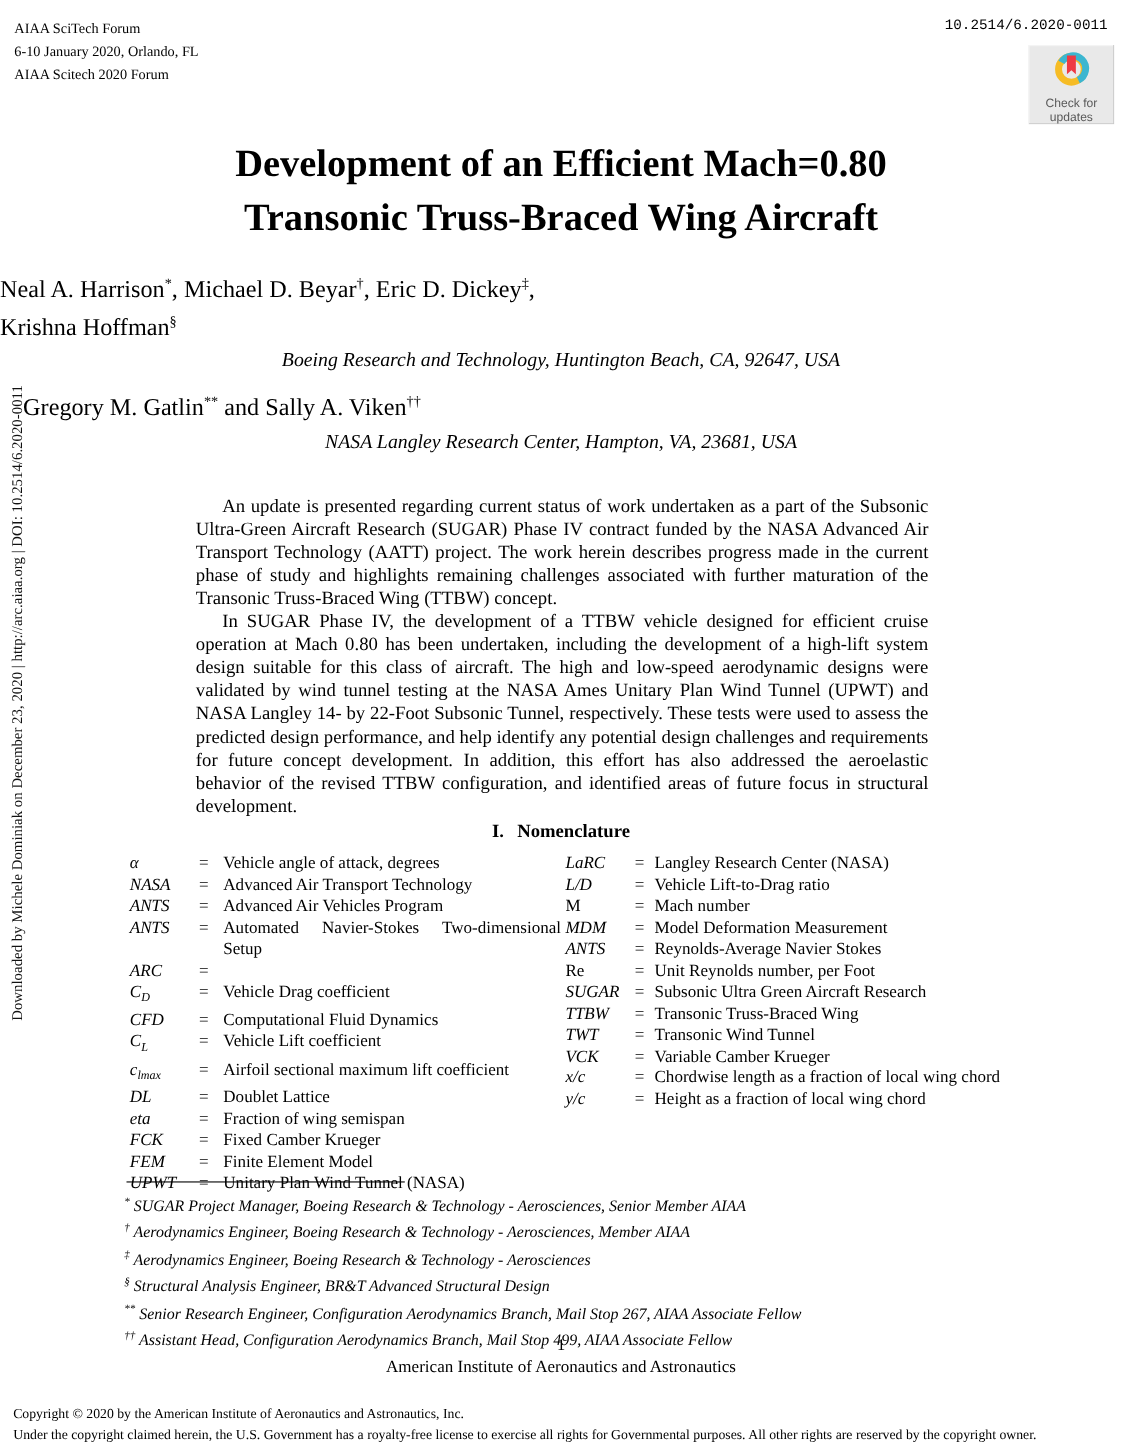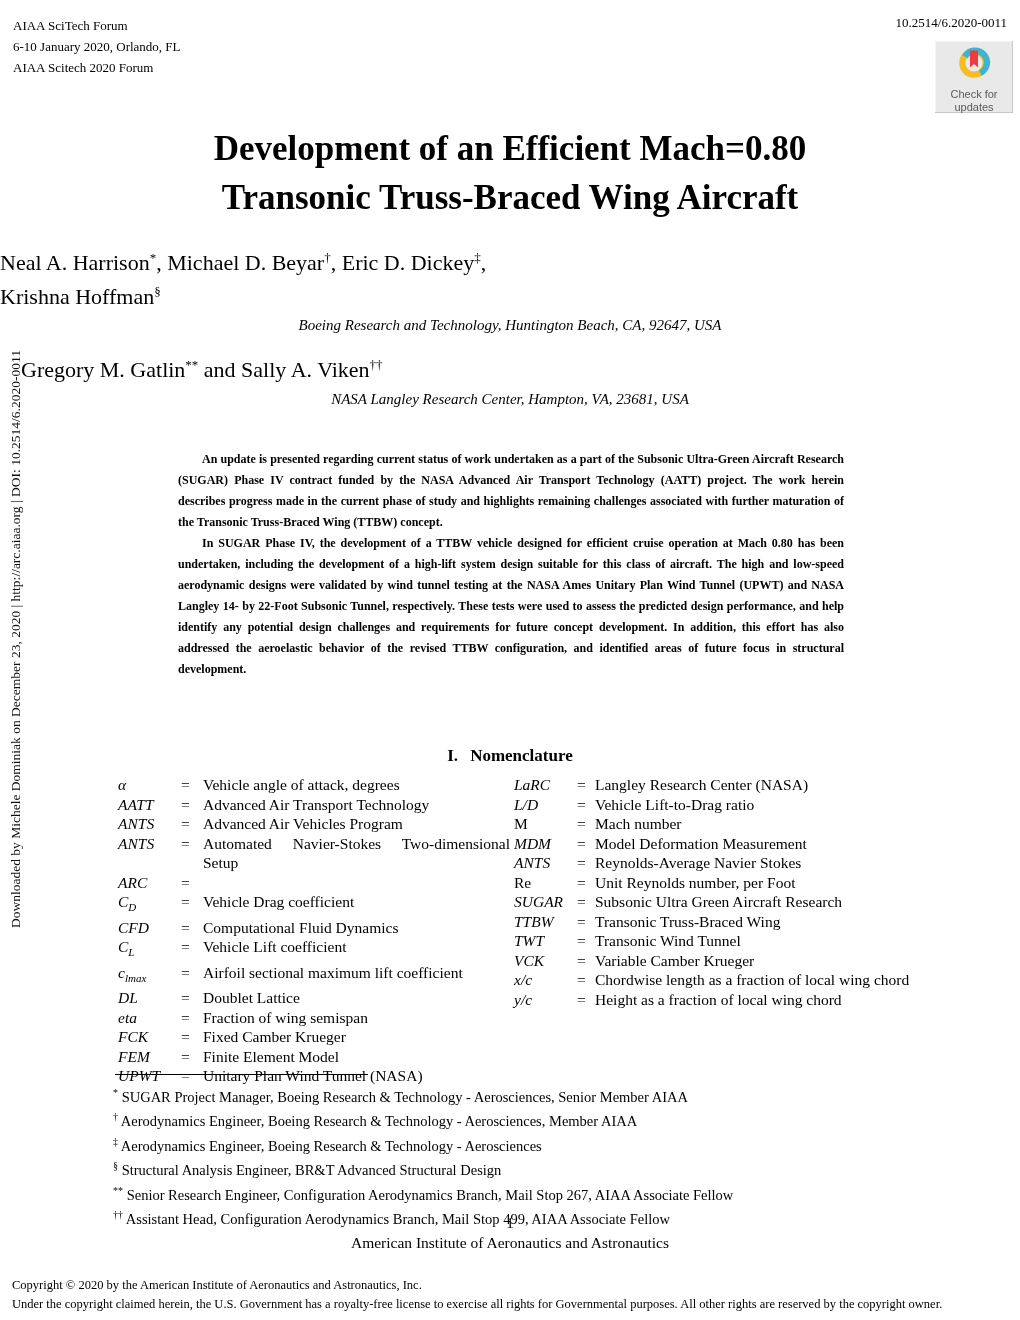--- a/index.html
+++ b/index.html
@@ -8,21 +8,21 @@
     position: relative;
     width: 1020px;
     height: 1320px;
     background: #ffffff;
     font-family: "Liberation Serif", "DejaVu Serif", serif;
     color: #000000;
     overflow: hidden;
   }
   
   .conf-block { position: absolute; top: 15px; left: 13px; font-size: 13px; line-height: 21px; }
-  .doi-line  { position: absolute; top: 15px; right: 13px; font-size: 13px; text-align: left; }
+  .doi-line  { position: absolute; top: 15px; right: 13px; font-size: 13px; text-align: left; font-family: Liberation Mono, monospace; }
   
   .badge {
     position: absolute; top: 41px; left: 935px; width: 78px; height: 72px;
     background: #e9e9e9; box-shadow: inset -1px -1px 0 #c9c9c9, inset 1px 1px 0 #f4f4f4;
     display: flex; flex-direction: column; align-items: center; justify-content: space-between;
     padding-top: 4px; cursor: pointer;
   }
   .badge svg { width: 36px; height: 36px; display: block; }
   .badge-label {
     font-family: "Liberation Sans", sans-serif; font-size: 11px; line-height: 12.5px;
@@ -33,29 +33,29 @@
     position: absolute; top: 928px; left: 8px;
     transform: rotate(-90deg); transform-origin: 0 0;
     white-space: nowrap; font-size: 13.5px; color: #111111;
   }
   
   .title { position: absolute; top: 124px; left: 0; width: 100%; text-align: center;
            font-size: 35px; font-weight: bold; line-height: 49px; }
   .authors-line { position: absolute; left: 0; width: 100%; text-align: left; font-size: 22px; }
   .authors-line sup { font-size: 13px; }
   .affil { position: absolute; left: 0; width: 100%; text-align: center;
-           font-style: italic; font-size: 15px; }
+           font-style: italic; font-size: 18px; }
   #authors-1 { top: 250px; }
   #authors-1b { top: 284px; }
   #affil-1 { top: 317px; }
   #authors-2 { top: 357px; padding-left: 21px; }
   #affil-2 { top: 391px; }
   
   .abstract { position: absolute; top: 449px; left: 178px; width: 666px;
-              font-weight: bold; font-size: 12px; line-height: 21px; text-align: justify; }
+              font-weight: normal; font-size: 17px; line-height: 21px; text-align: justify; }
   .abstract p { text-indent: 24px; }
   .abstract p + p { }
   
   .section-heading { position: absolute; top: 746px; left: 0; width: 100%; text-align: center;
                      font-size: 17px; font-weight: bold; }
   .section-heading .sec-num { margin-right: 12px; }
   
   .nom-col { position: absolute; font-size: 15.5px; line-height: 19.5px; }
   #nom-left  { top: 775px; left: 118px; width: 392px; }
   #nom-right { top: 775px; left: 514px; width: 398px; }
@@ -63,21 +63,21 @@
   .nom-sym { flex: 0 0 63px; }
   .nom-sym.it { font-style: italic; }
   .nom-sym sub { font-size: 11px; font-style: italic; }
   .nom-eq { flex: 0 0 22px; }
   #nom-right .nom-eq { flex: 0 0 18px; }
   .nom-def { flex: 1 1 auto; text-align: justify; }
   
   .footnote-rule { position: absolute; top: 1074px; left: 115px; width: 253px;
                    border-top: 1.5px solid #000; }
   .footnotes { position: absolute; top: 1083px; left: 113px; width: 800px;
-               font-size: 14.5px; line-height: 19.6px; }
+               font-size: 14.5px; line-height: 19.6px; font-style: italic; }
   .footnotes sup { font-size: 10px; }
   
   .page-number { position: absolute; top: 1215px; left: 0; width: 100%; text-align: center; font-size: 15px; }
   .institute   { position: absolute; top: 1234px; left: 0; width: 100%; text-align: center; font-size: 15.5px; }
   .copyright { position: absolute; top: 1276px; left: 12px; width: 1000px;
                font-size: 12.5px; line-height: 19px; }
 </style>
 </head>
 <body>
 
@@ -123,21 +123,21 @@
     <span class="sec-num">I.</span><span>Nomenclature</span>
   </div>
 
   <div class="nom-col" id="nom-left">
       <div class="nom-row">
         <span class="nom-sym it">α</span>
         <span class="nom-eq">=</span>
         <span class="nom-def">Vehicle angle of attack, degrees</span>
       </div>
       <div class="nom-row">
-        <span class="nom-sym it">AATT</span>
+        <span class="nom-sym it">NASA</span>
         <span class="nom-eq">=</span>
         <span class="nom-def">Advanced Air Transport Technology</span>
       </div>
       <div class="nom-row">
         <span class="nom-sym it">ANTS</span>
         <span class="nom-eq">=</span>
         <span class="nom-def">Advanced Air Vehicles Program</span>
       </div>
       <div class="nom-row">
         <span class="nom-sym it">ANTS</span>

